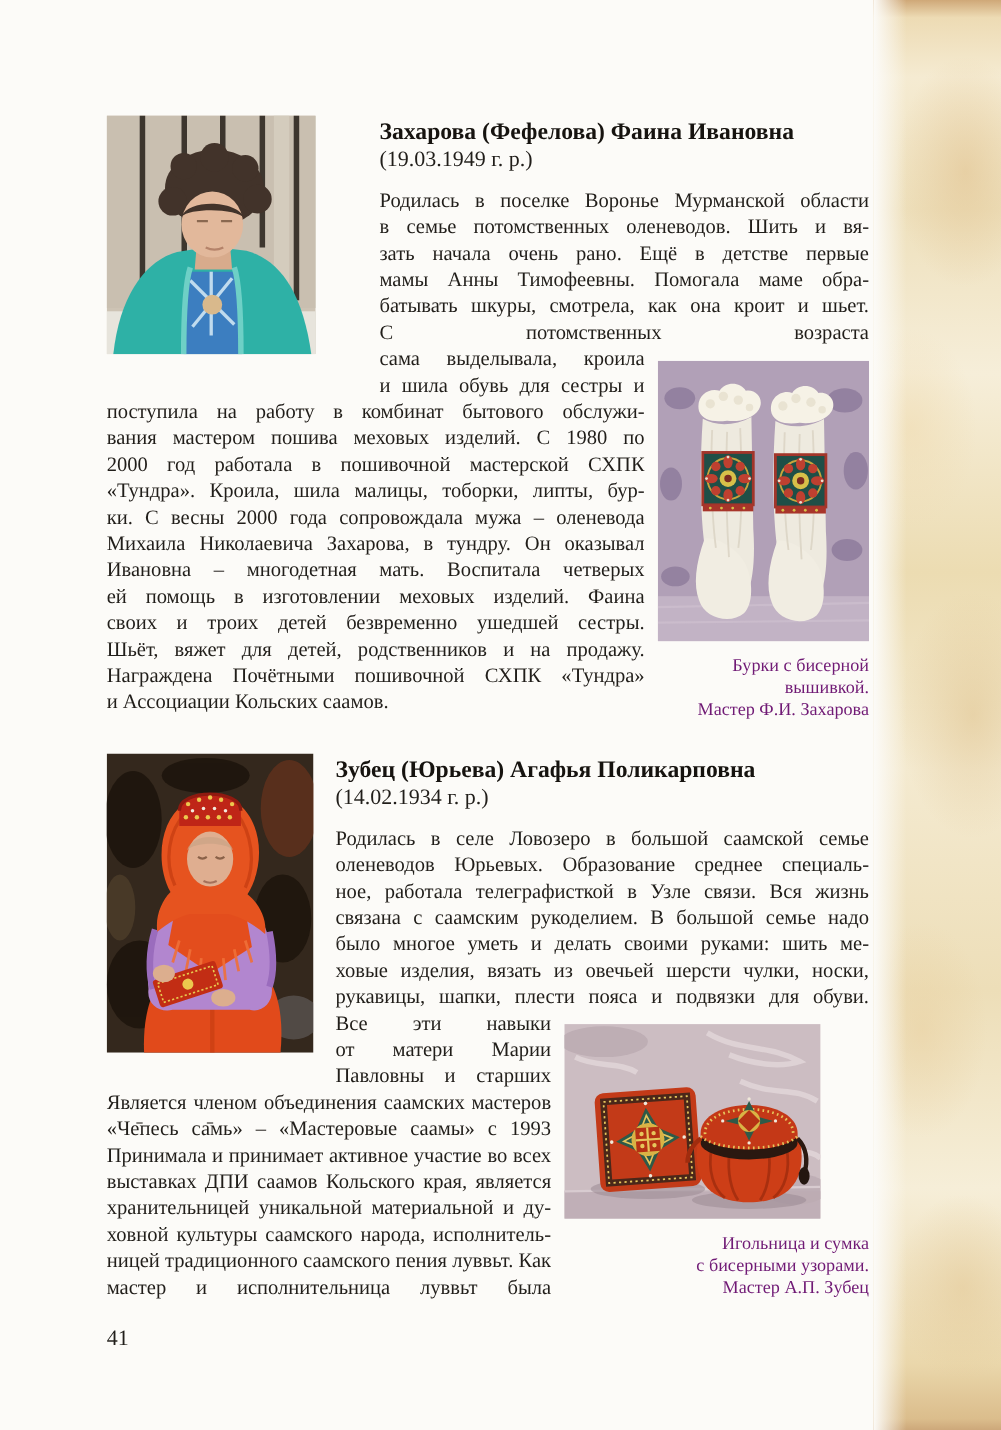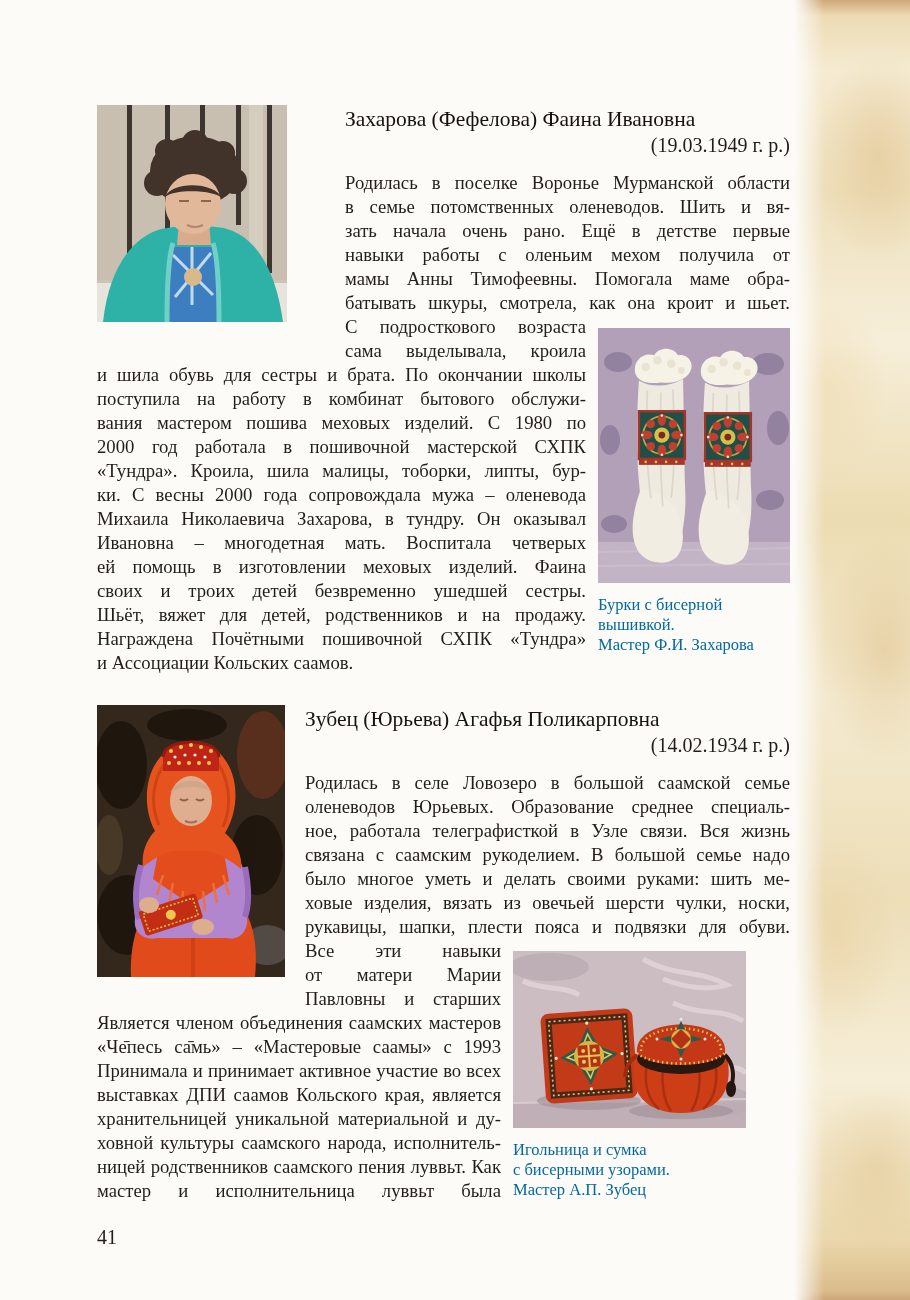--- a/index.html
+++ b/index.html
@@ -20,34 +20,34 @@
       radial-gradient(ellipse 85px 140px at 38% 72%, rgba(233,208,160,0.55), rgba(233,208,160,0) 70%),
       radial-gradient(ellipse 90px 120px at 70% 90%, rgba(226,198,146,0.5), rgba(226,198,146,0) 70%),
       linear-gradient(to bottom,
         #cfa878 0px, #eddbb4 16px, #f5ebd2 70px, #eee0bc 190px, #f6eed9 340px,
         #ecdcb2 520px, #f4ead0 700px, #eddeb8 900px, #f6eed8 1080px,
         #ead7ab 1240px, #dbbd8c 1290px, #cda87a 1300px);
   }
   .content { position:absolute; left:97px; top:105px; width:693px; }
   section.bio { display:flow-root; }
   .sec2 { margin-top:30px; clear:both; }
-  .heading { margin:0; font-size:21.5px; line-height:28px; font-weight:normal; color:#16130f; }
-  .date { font-size:20px; line-height:24px; margin:0 0 14px 0;text-align:right; }
+  .heading { margin:0; font-size:21.5px; line-height:28px; font-weight:bold; color:#16130f; }
+  .date { font-size:20px; line-height:24px; margin:0 0 14px 0; }
   .lines div { font-size:18.7px; line-height:24px; height:24px; overflow:hidden; }
   .lines div.just { text-align:justify; text-align-last:justify;font-family:Liberation Serif, serif; }
   .portrait-l { float:left; }
   .p1 { width:190px; height:217px; margin:0 58px 25px 0; }
   .p2 { width:188px; height:272px; margin:0 20px 20px 0; }
   .sp { float:right; width:0; }
   .sp1 { height:223px; }
   .sp2 { height:246px; }
   figure.fig { float:right; clear:right; margin:0 0 0 12px; padding:0; }
   .fig-boots { width:192px; }
   .fig-bag { width:277px; }
-  .caption { margin-top:12px; text-align:left; font-size:16.5px; line-height:20px; color:#0369a1; }
+  .caption { margin-top:12px; text-align:right; font-size:16.5px; line-height:20px; color:#701a75; }
   .caption div { height:20px; overflow:hidden; }
   .page-number { clear:both; width:693px; margin-top:22px; font-size:20px; line-height:24px; }
   svg { display:block; }
 </style>
 </head>
 <body>
 
 <div class="page">
   <div class="band"></div>
 
@@ -169,24 +169,23 @@
             <div>Мастер Ф.И. Захарова</div>
           </figcaption>
       </figure>
 
       <h2 class="heading">Захарова (Фефелова) Фаина Ивановна</h2>
       <div class="date">(19.03.1949 г. р.)</div>
       <div class="lines">
           <div class="just">Родилась в поселке Воронье Мурманской области</div>
           <div class="just">в семье потомственных оленеводов. Шить и вя-</div>
           <div class="just">зать начала очень рано. Ещё в детстве первые</div>
-          <div class="just">навыки работы с оленьим мехом получила от</div>
           <div class="just">мамы Анны Тимофеевны. Помогала маме обра-</div>
           <div class="just">батывать шкуры, смотрела, как она кроит и шьет.</div>
-          <div class="just">С подросткового возраста</div>
+          <div class="just">С потомственных возраста</div>
           <div class="just">сама выделывала, кроила</div>
           <div class="just">и шила обувь для сестры и брата. По окончании школы</div>
           <div class="just">поступила на работу в комбинат бытового обслужи-</div>
           <div class="just">вания мастером пошива меховых изделий. С 1980 по</div>
           <div class="just">2000 год работала в пошивочной мастерской СХПК</div>
           <div class="just">«Тундра». Кроила, шила малицы, тоборки, липты, бур-</div>
           <div class="just">ки. С весны 2000 года сопровождала мужа – оленевода</div>
           <div class="just">Михаила Николаевича Захарова, в тундру. Он оказывал</div>
           <div class="just">Ивановна – многодетная мать. Воспитала четверых</div>
           <div class="just">ей помощь в изготовлении меховых изделий. Фаина</div>
@@ -352,20 +351,20 @@
           <div class="just">рукавицы, шапки, плести пояса и подвязки для обуви.</div>
           <div class="just">Все эти навыки получила</div>
           <div class="just">от матери Марии Павловны</div>
           <div class="just">Павловны и старших сестер.</div>
           <div class="just">Является членом объединения саамских мастеров</div>
           <div class="just">«Че̄песь са̄мь» – «Мастеровые саамы» с 1993 года.</div>
           <div class="just">Принимала и принимает активное участие во всех</div>
           <div class="just">выставках ДПИ саамов Кольского края, является</div>
           <div class="just">хранительницей уникальной материальной и ду-</div>
           <div class="just">ховной культуры саамского народа, исполнитель-</div>
-          <div class="just">ницей родственников саамского пения луввьт. Как</div>
+          <div class="just">ницей традиционного саамского пения луввьт. Как</div>
           <div class="just">мастер и исполнительница луввьт была участницей</div>
         </div>
     </section>
 
     <div class="page-number">41</div>
   </div>
 </div>
 
 </body></html>

